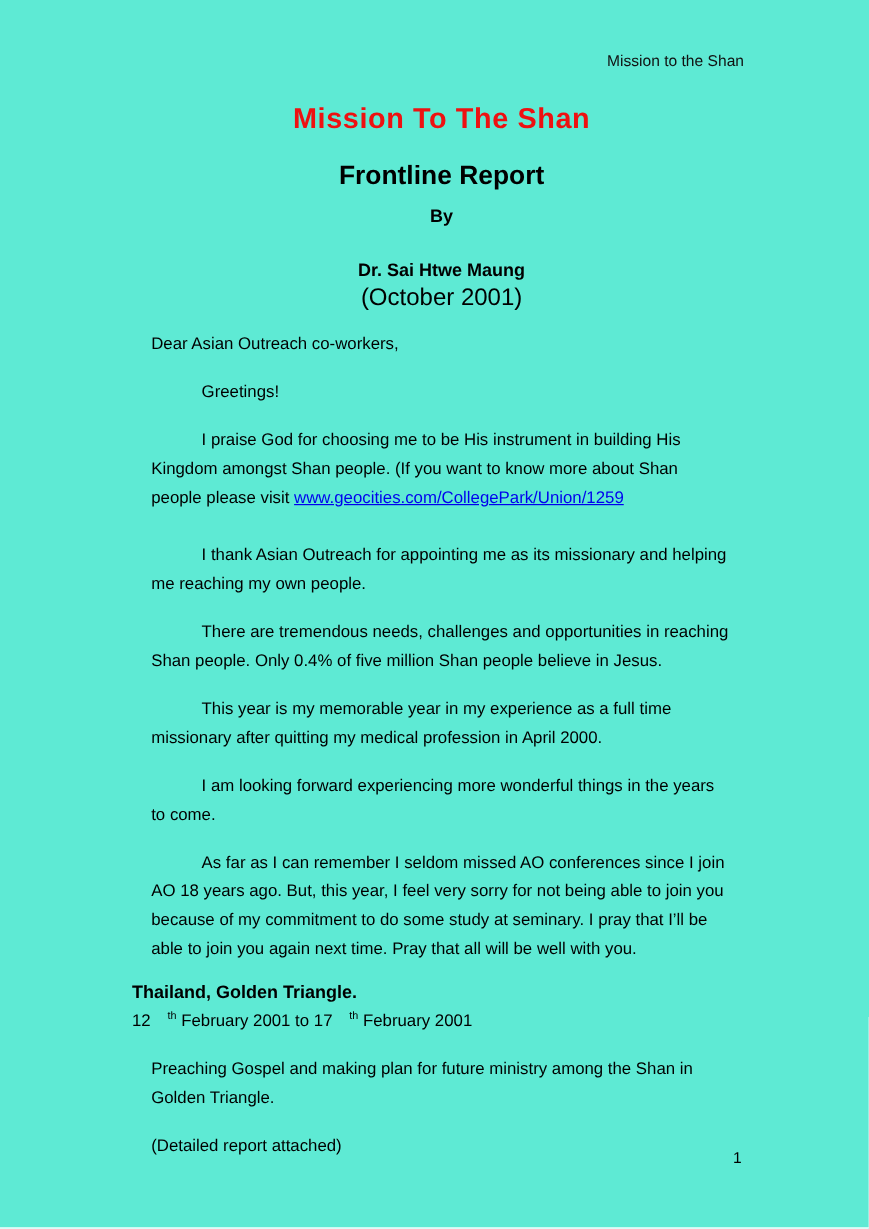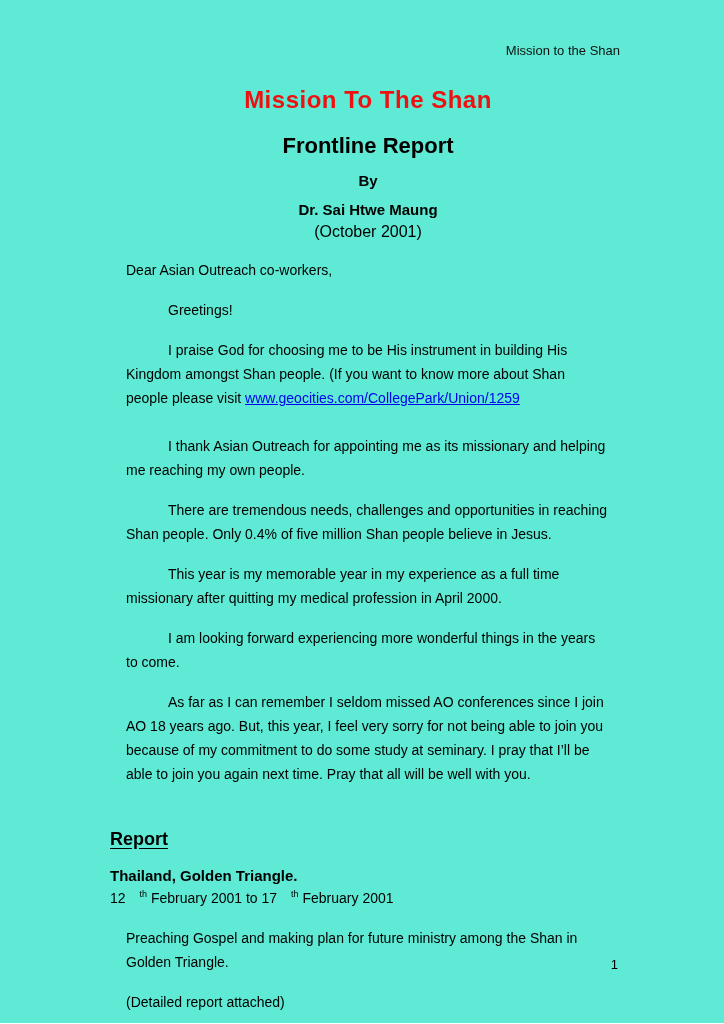--- a/index.html
+++ b/index.html
@@ -40,30 +40,30 @@
     font-weight: bold;
   }
   .byline {
     margin-top: 16px;
     text-align: center;
     font-size: 15px;
     line-height: 18px;
     font-weight: bold;
   }
   .author {
-    margin-top: 11px;
+    margin-top: 27px;
     text-align: center;
     font-size: 15px;
     line-height: 18px;
     font-weight: bold;
   }
   .doc-date {
     margin-top: 3px;
     text-align: center;
-    font-size: 16px;
+    font-size: 20px;
     line-height: 20px;
   }
   .body-text {
     font-size: 14px;
     line-height: 24px;
   }
   .body-text p {
     white-space: pre-line;
     margin: 16px;
   }
@@ -147,21 +147,20 @@
 
       <p class="indent">I am looking forward experiencing more wonderful things in the years
 to come.</p>
 
       <p class="indent">As far as I can remember I seldom missed AO conferences since I join
 AO 18 years ago. But, this year, I feel very sorry for not being able to join you
 because of my commitment to do some study at seminary. I pray that I’ll be
 able to join you again next time. Pray that all will be well with you.</p>
     </div>
 
-    <div class="report-heading">Report</div>
 
     <div class="location-heading">Thailand, Golden Triangle.</div>
 
     <div class="date-range"><span>12</span><sup>th</sup><span> February 2001 to 17</span><sup>th</sup><span> February 2001</span></div>
 
     <div class="body-text">
       <p>Preaching Gospel and making plan for future ministry among the Shan in
 Golden Triangle.</p>
       <p>(Detailed report attached)</p>
     </div>

